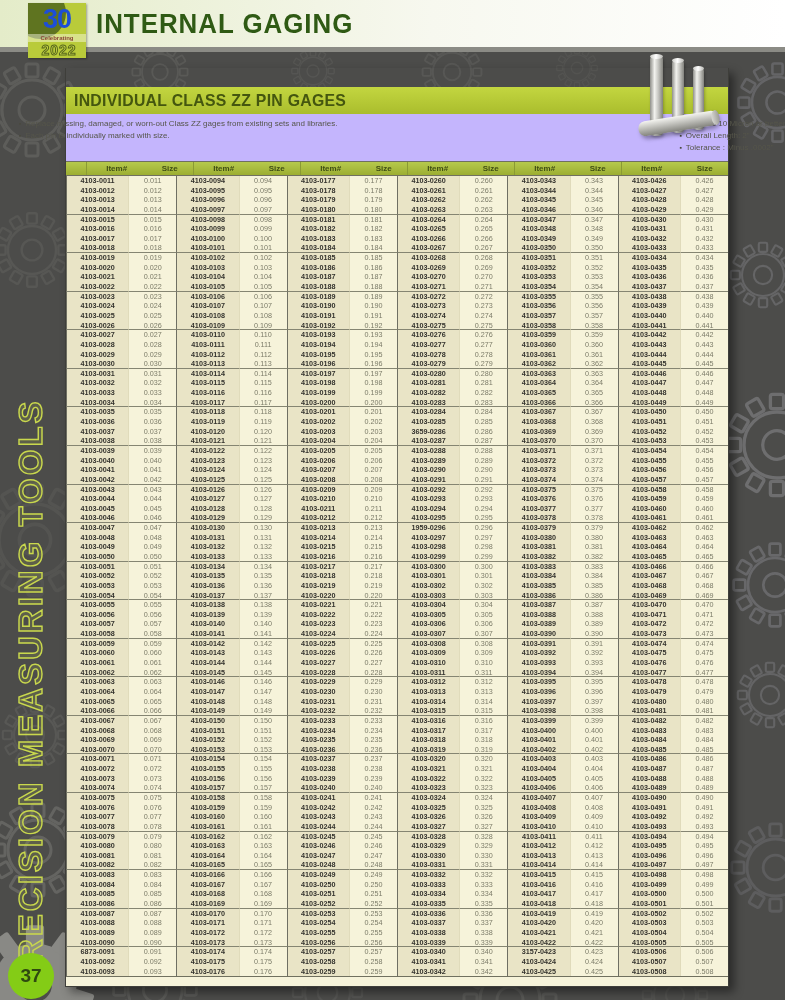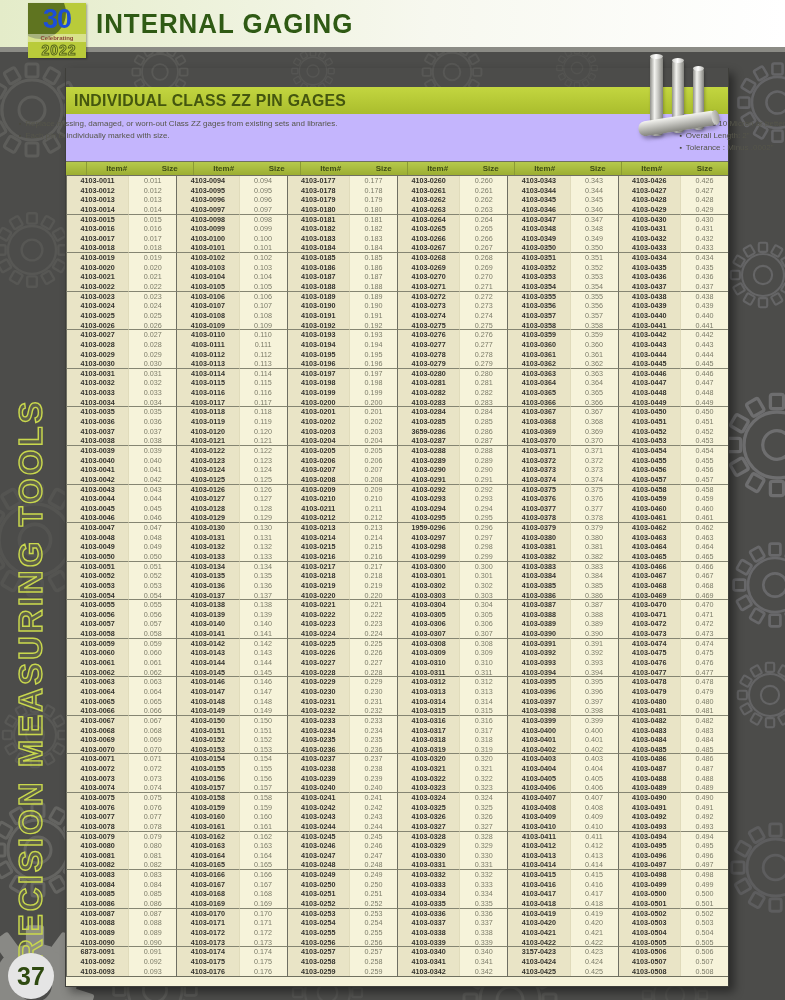--- a/index.html
+++ b/index.html
@@ -60,22 +60,22 @@
         box-shadow:1px 2px 3px rgba(0,0,0,.25);}
   .pin-v::before{content:"";position:absolute;left:0;top:-2px;width:100%;height:5px;
         border-radius:50%;background:linear-gradient(90deg,#c9c9c4,#ffffff 45%,#b8b8b3);}
   .pin-h{position:absolute;left:2px;top:64px;width:80px;height:15px;border-radius:7px;
         background:linear-gradient(180deg,#f4f4f0,#c2c2bd 45%,#83837d);
         transform:rotate(-9deg);box-shadow:2px 3px 4px rgba(0,0,0,.35);}
   .pin-h::after{content:"";position:absolute;right:-2px;top:0;width:8px;height:15px;
         border-radius:50%;background:linear-gradient(90deg,#d8d8d3,#9a9a94);}
   
   .page-badge{position:absolute;left:8px;top:953px;width:46px;height:46px;border-radius:50%;
-        background:#e5e5e5;z-index:8;display:flex;align-items:center;justify-content:center;
-        font-size:25px;font-weight:bold;color:#2f4a10;}
+        background:#84cc16;z-index:8;display:flex;align-items:center;justify-content:center;
+        font-size:19px;font-weight:bold;color:#2f4a10;}
 </style>
 </head>
 <body>
 
 <div class="page">
 
   <svg width="0" height="0" style="position:absolute">
     <defs>
       <symbol id="gear" viewBox="-50 -50 100 100">
         <g fill="none" stroke="currentColor" stroke-width="3">

